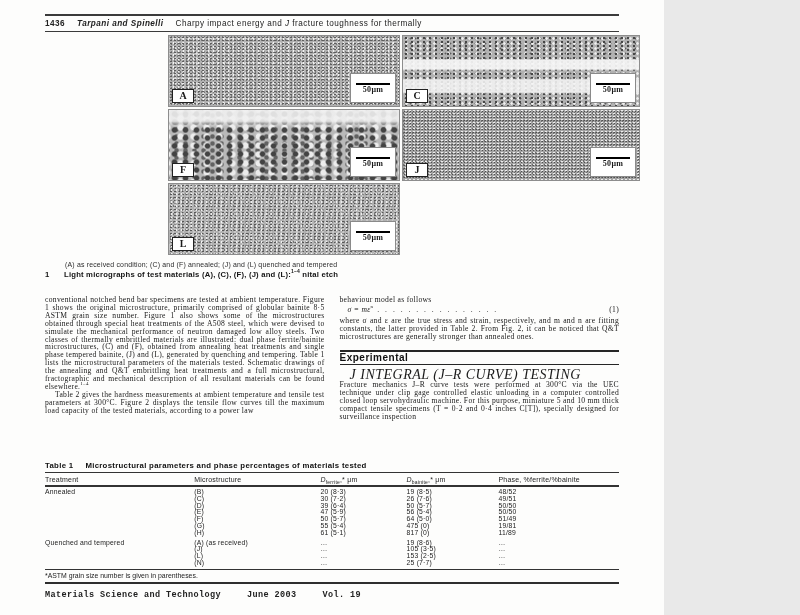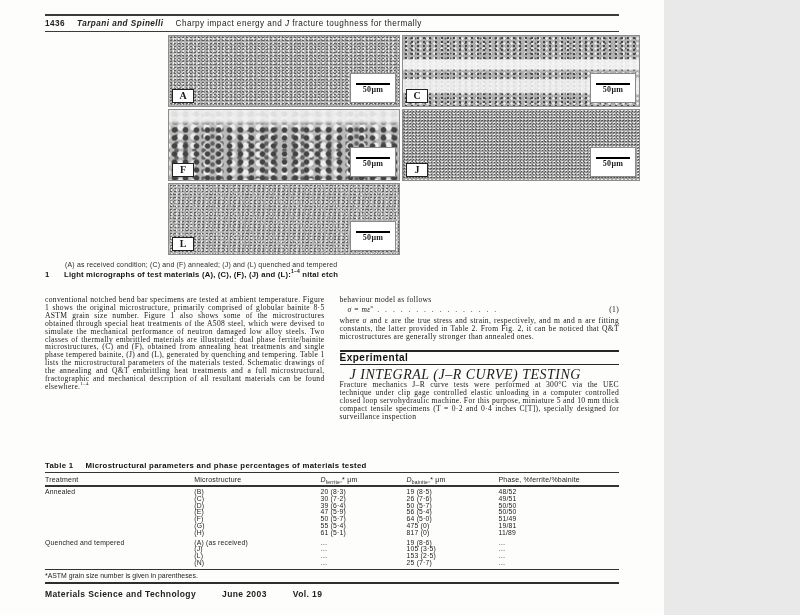--- a/index.html
+++ b/index.html
@@ -85,21 +85,21 @@
   th:nth-child(1){width:26%;} th:nth-child(2){width:22%;} th:nth-child(3){width:15%;}
   th:nth-child(4){width:16%;} th:nth-child(5){width:21%;}
   td{font-size:6.8px;line-height:6.8px;padding:0;letter-spacing:.2px;}
   tbody tr:first-child td{padding-top:2px;}
   tbody tr:nth-child(8) td{padding-top:3px;}
   .tb-foot{border-top:1px solid #333;margin-top:2px;padding:2.5px 0 0;font-size:6.9px;}
   
   .pagefoot{position:absolute;top:582px;left:45px;right:45px;border-top:2.5px solid #2e2e2e;
             padding-top:5px;font-family:"Liberation Sans",sans-serif;font-weight:bold;
             font-size:8.5px;letter-spacing:.4px;color:#222;}
-  .pagefoot span{margin-right:26px;}
+  .pagefoot span{margin-right:26px;font-family:Liberation Mono, monospace;}
 </style>
 </head>
 <body>
 
 <div class="page">
 
   <div class="runhead">
     <span class="hnum">1436</span><span class="hauth">Tarpani and Spinelli</span><span class="htitle"><span>Charpy impact energy and </span><i>J</i><span> fracture toughness for thermally</span></span>
   </div>
 
@@ -145,20 +145,21 @@
 
   <div class="fig-note">(A) as received condition; (C) and (F) annealed; (J) and (L) quenched and tempered</div>
 
   <div class="fig-caption">
     <span class="num">1</span><span>Light micrographs of test materials (A), (C), (F), (J) and (L):</span><sup>1–4</sup><span> nital etch</span>
   </div>
 
   <div class="columns">
     <div class="col">
       <p><span>conventional notched bend bar specimens are tested at ambient temperature. Figure 1 shows the original microstructure, primarily comprised of globular bainite 8·5 ASTM grain size number. Figure 1 also shows some of the microstructures obtained through special heat treatments of the A508 steel, which were devised to simulate the mechanical performance of neutron damaged low alloy steels. Two classes of thermally embrittled materials are illustrated: dual phase ferrite/bainite microstructures, (C) and (F), obtained from annealing heat treatments and single phase tempered bainite, (J) and (L), generated by quenching and tempering. Table 1 lists the microstructural parameters of the materials tested. Schematic drawings of the annealing and Q&amp;T embrittling heat treatments and a full microstructural, fractographic and mechanical description of all resultant materials can be found elsewhere.</span><sup>1–4</sup></p>
+      <p class="indent">Table 2 gives the hardness measurements at ambient temperature and tensile test parameters at 300°C. Figure 2 displays the tensile flow curves till the maximum load capacity of the tested materials, according to a power law</p>
     </div>
     <div class="col">
       <p>behaviour model as follows</p>
       <div class="equation">
         <span class="eq-lhs"><i>σ = mε</i><sup>n</sup></span>
         <span class="eq-dots">. . . . . . . . . . . . . . . .</span>
         <span class="eq-num">(1)</span>
       </div>
       <p>where σ and ε are the true stress and strain, respectively, and m and n are fitting constants, the latter provided in Table 2. From Fig. 2, it can be noticed that Q&amp;T microstructures are generally stronger than annealed ones.</p>
       <div class="exp-head">

